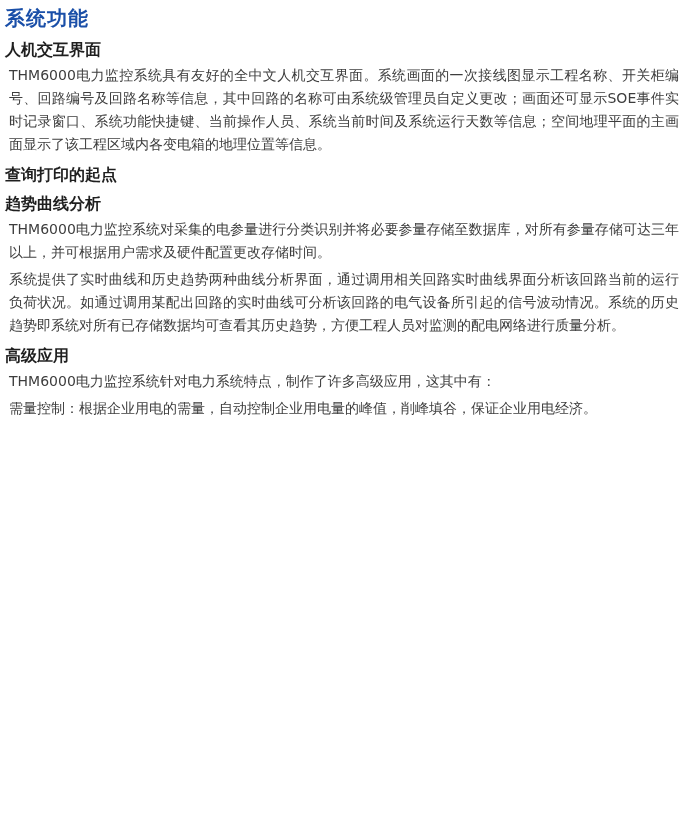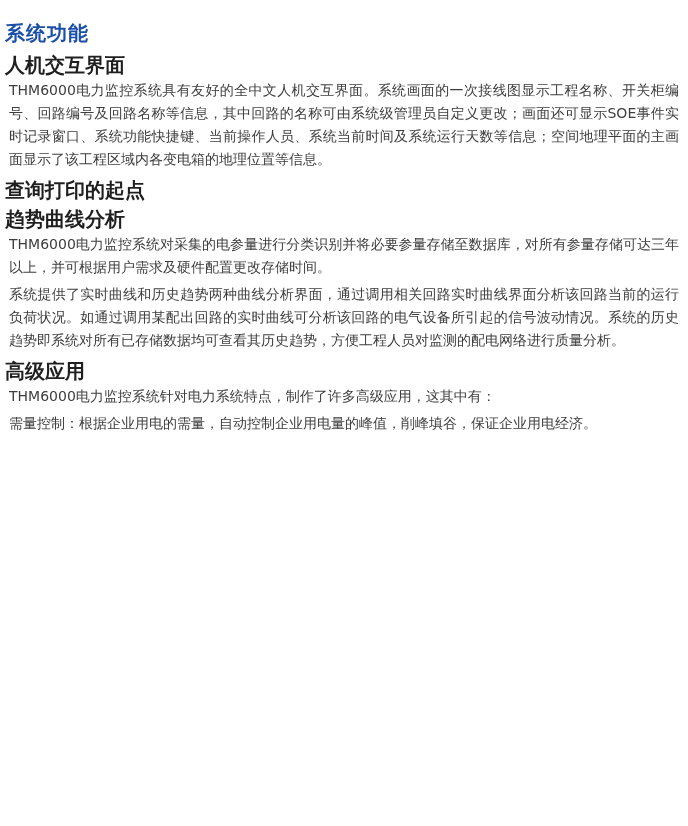--- a/index.html
+++ b/index.html
@@ -9,25 +9,25 @@
     min-height: 826px;
     background: #ffffff;
     font-family: "DejaVu Sans", "Liberation Sans", sans-serif;
     color: #3d3d3d;
     padding: 5px 5px 4px 5px;
   }
   .page-title {
     font-size: 20px;
     line-height: 26px;
     font-weight: bold;
-    margin: 15px 0 6px 0;
+    margin: 0 0 6px 0;
     letter-spacing: 1px;
   }
   .section-heading {
-    font-size: 20px;
+    font-size: 16px;
     line-height: 20px;
     font-weight: bold;
     color: #1f1f1f;
     margin: 9px 0 3px 0;
   }
   .para {
     margin: 4px;
     font-size: 14px;
     line-height: 23px;
     text-align: justify;

